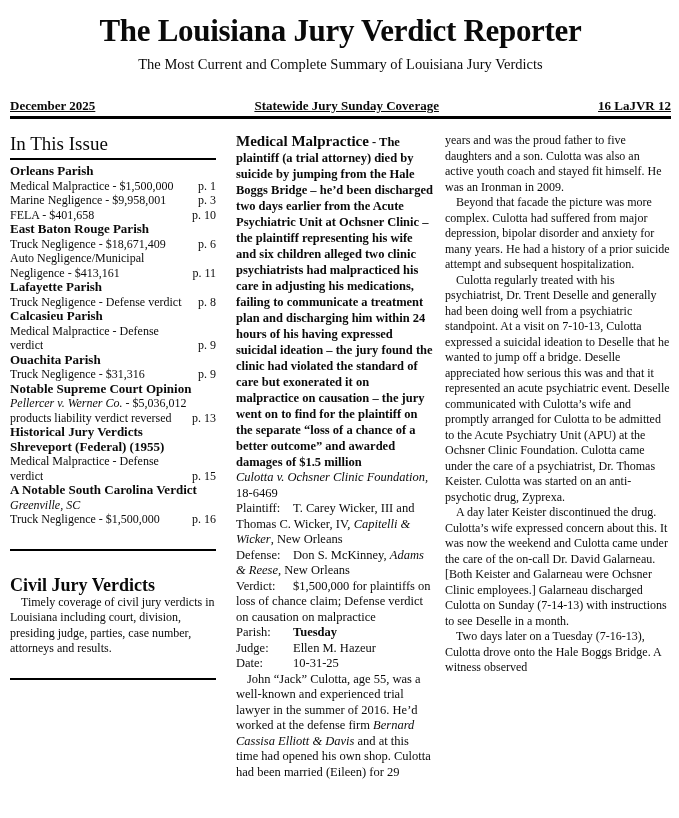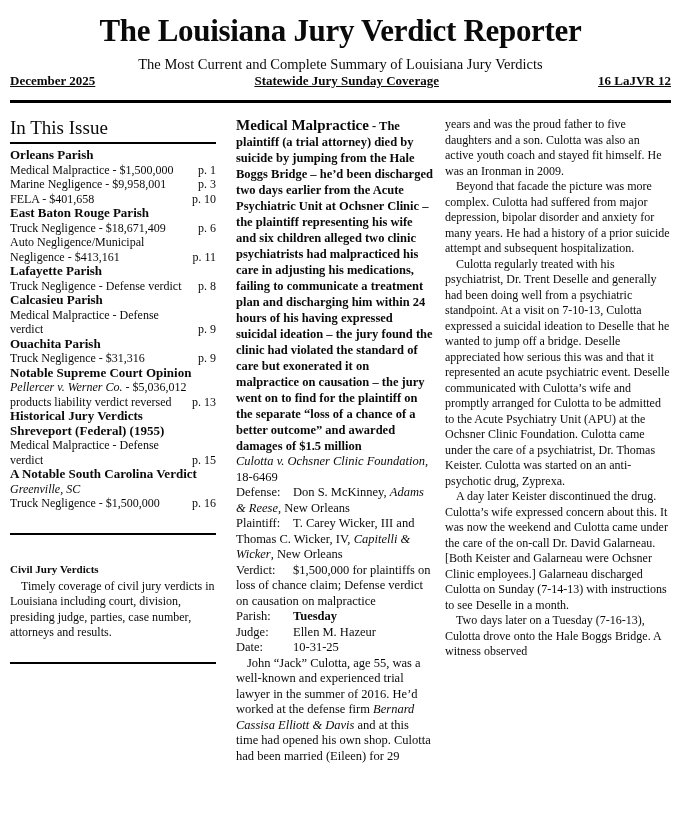--- a/index.html
+++ b/index.html
@@ -13,21 +13,21 @@
   .page { padding:14px 8px 0 10px; }
 
   
   .mast-title {
     text-align:center; font-weight:bold; font-size:31px; line-height:34px;
     letter-spacing:-0.3px;
   }
   .mast-sub { text-align:center; font-size:14.5px; line-height:17px; margin-top:8px; }
   .dateline {
     display:flex; justify-content:space-between; align-items:baseline;
-    border-bottom:3px solid #000; padding-bottom:11px;
+    margin-top:25px; border-bottom:3px solid #000; padding-bottom:2px;
     font-weight:bold; font-size:13px;gap:16px;
   }
   .dateline span { text-decoration:underline; }
 
   
   .cols { display:flex; margin-top:14px; align-items:flex-start; }
   .col-left  { width:206px; font-size:12px;   line-height:14.5px; flex:none; }
   .col-mid   { width:197px; font-size:12.5px; line-height:15.5px; flex:none; margin-left:20px; }
   .col-right { width:226px; font-size:12px; line-height:15.5px; flex:none; margin-left:12px; }
 
@@ -38,21 +38,21 @@
   }
   .toc-hdr { font-weight:bold; font-size:13px; }
   .toc-hdr2 { font-weight:bold; font-size:13px; }
   .toc-sub-italic { font-style:italic; }
   .toc-line { display:flex; justify-content:space-between; white-space:nowrap; }
   .toc-line .t { overflow:hidden; }
   .toc-line .pg { margin-left:4px; flex:none; }
   .rule { border-top:2.5px solid #000; }
   .rule-1 { margin-top:22px; }
   .promo { margin-top:27px; }
-  .promo h3 { font-size:11px; line-height:15px; font-weight:bold; }
+  .promo h3 { font-size:18px; line-height:15px; font-weight:bold; }
   .promo p { text-indent:11px; line-height:15.5px; margin-top:2px; }
   .rule-2 { margin-top:21px; }
 
   
   .lead { font-weight:bold; line-height:16px; }
   .lead-title { font-size:15px; }
   .cite em { font-style:italic; }
   .info p { margin:0; }
   .lbl { display:inline-block; min-width:57px; }
   .parish-val { font-weight:bold; }
@@ -185,22 +185,22 @@
 
       <div class="rule rule-2"></div>
     </aside>
 
     <section class="col-mid">
       <p class="lead"><span class="lead-title">Medical Malpractice</span><span> - The plaintiff (a trial attorney) died by suicide by jumping from the Hale Boggs Bridge – he’d been discharged two days earlier from the Acute Psychiatric Unit at Ochsner Clinic – the plaintiff representing his wife and six children alleged two clinic psychiatrists had malpracticed his care in adjusting his medications, failing to communicate a treatment plan and discharging him within 24 hours of his having expressed suicidal ideation – the jury found the clinic had violated the standard of care but exonerated it on malpractice on causation – the jury went on to find for the plaintiff on the separate “loss of a chance of a better outcome” and awarded damages of $1.5 million</span></p>
 
       <p class="cite"><em>Culotta v. Ochsner Clinic Foundation,</em><br><span>18-6469</span></p>
 
       <div class="info">
+        <p><span class="lbl">Plaintiff:</span><span>T. Carey Wicker, III and Thomas C. Wicker, IV, </span><em>Capitelli &amp; Wicker</em><span>, New Orleans</span></p>
         <p><span class="lbl">Defense:</span><span>Don S. McKinney, </span><em>Adams &amp; Reese</em><span>, New Orleans</span></p>
-        <p><span class="lbl">Plaintiff:</span><span>T. Carey Wicker, III and Thomas C. Wicker, IV, </span><em>Capitelli &amp; Wicker</em><span>, New Orleans</span></p>
         <p><span class="lbl">Verdict:</span><span>$1,500,000 for plaintiffs on loss of chance claim; Defense verdict on causation on malpractice</span></p>
         <p><span class="lbl">Parish:</span><span class="parish-val">Tuesday</span></p>
         <p><span class="lbl">Judge:</span><span>Ellen M. Hazeur</span></p>
         <p><span class="lbl">Date:</span><span>10-31-25</span></p>
       </div>
 
       <p class="body-para"><span>John “Jack” Culotta, age 55, was a well-known and experienced trial lawyer in the summer of 2016. He’d worked at the defense firm </span><em>Bernard Cassisa Elliott &amp; Davis</em><span> and at this time had opened his own shop. Culotta had been married (Eileen) for 29</span></p>
     </section>
 
     <section class="col-right">

